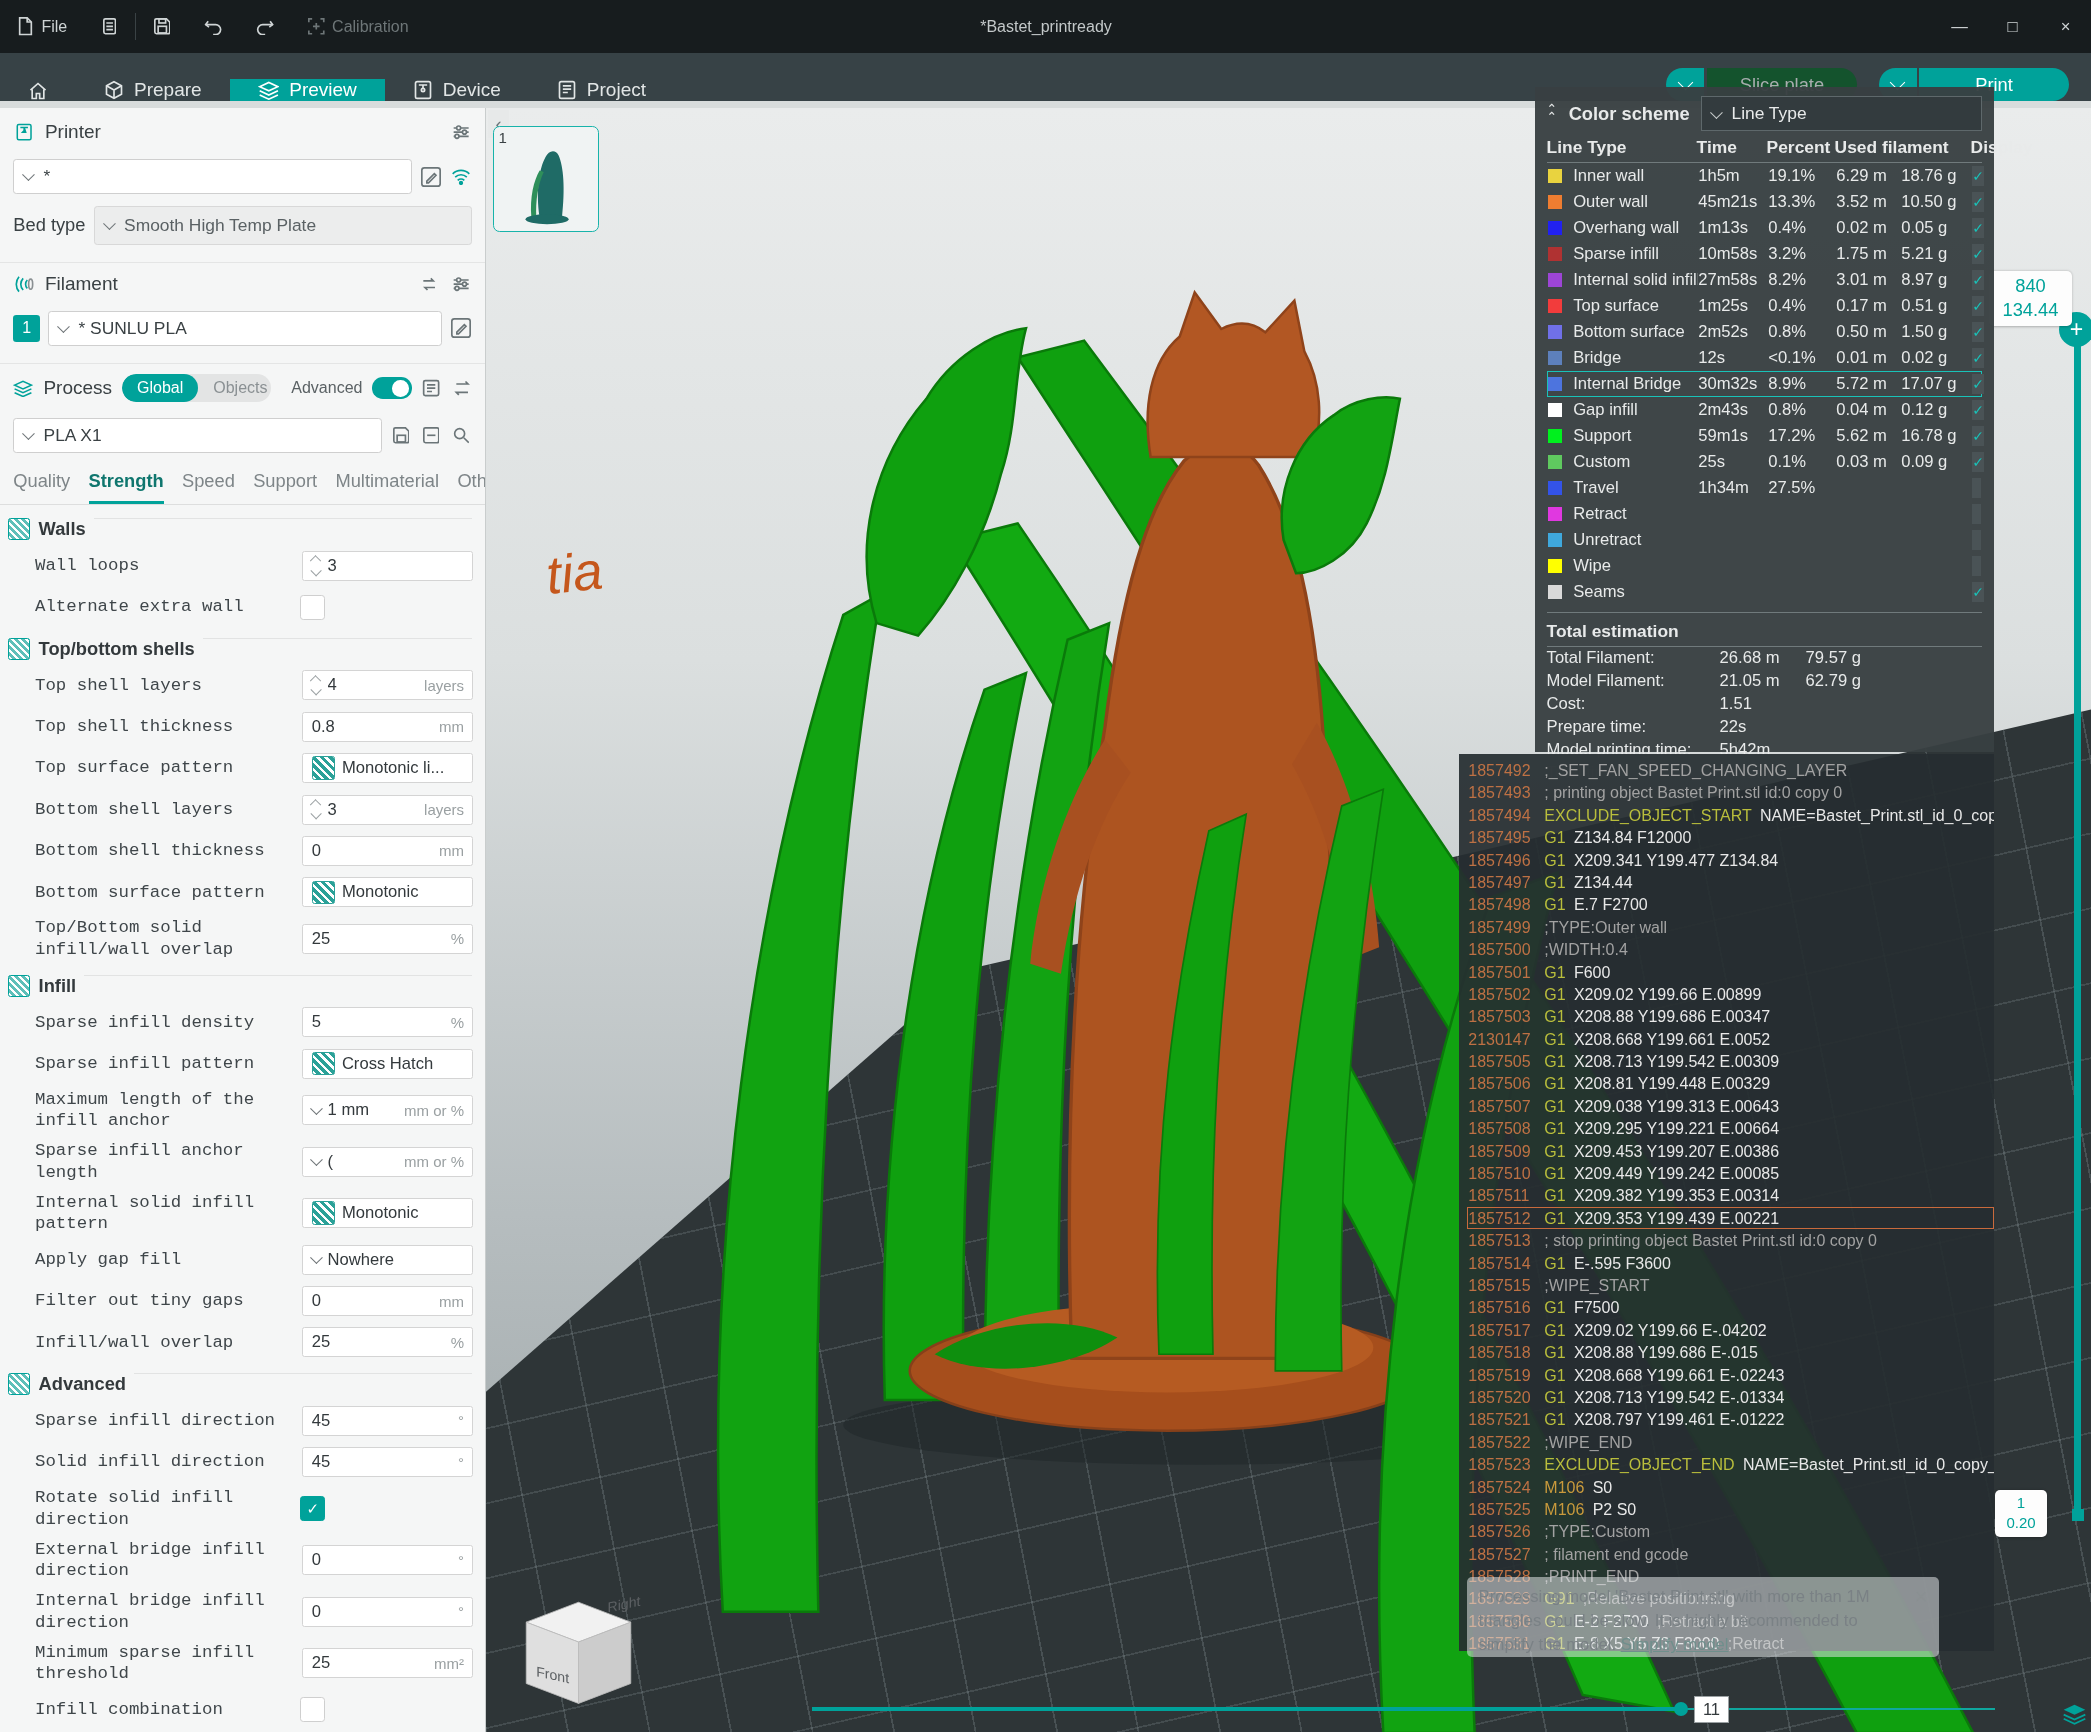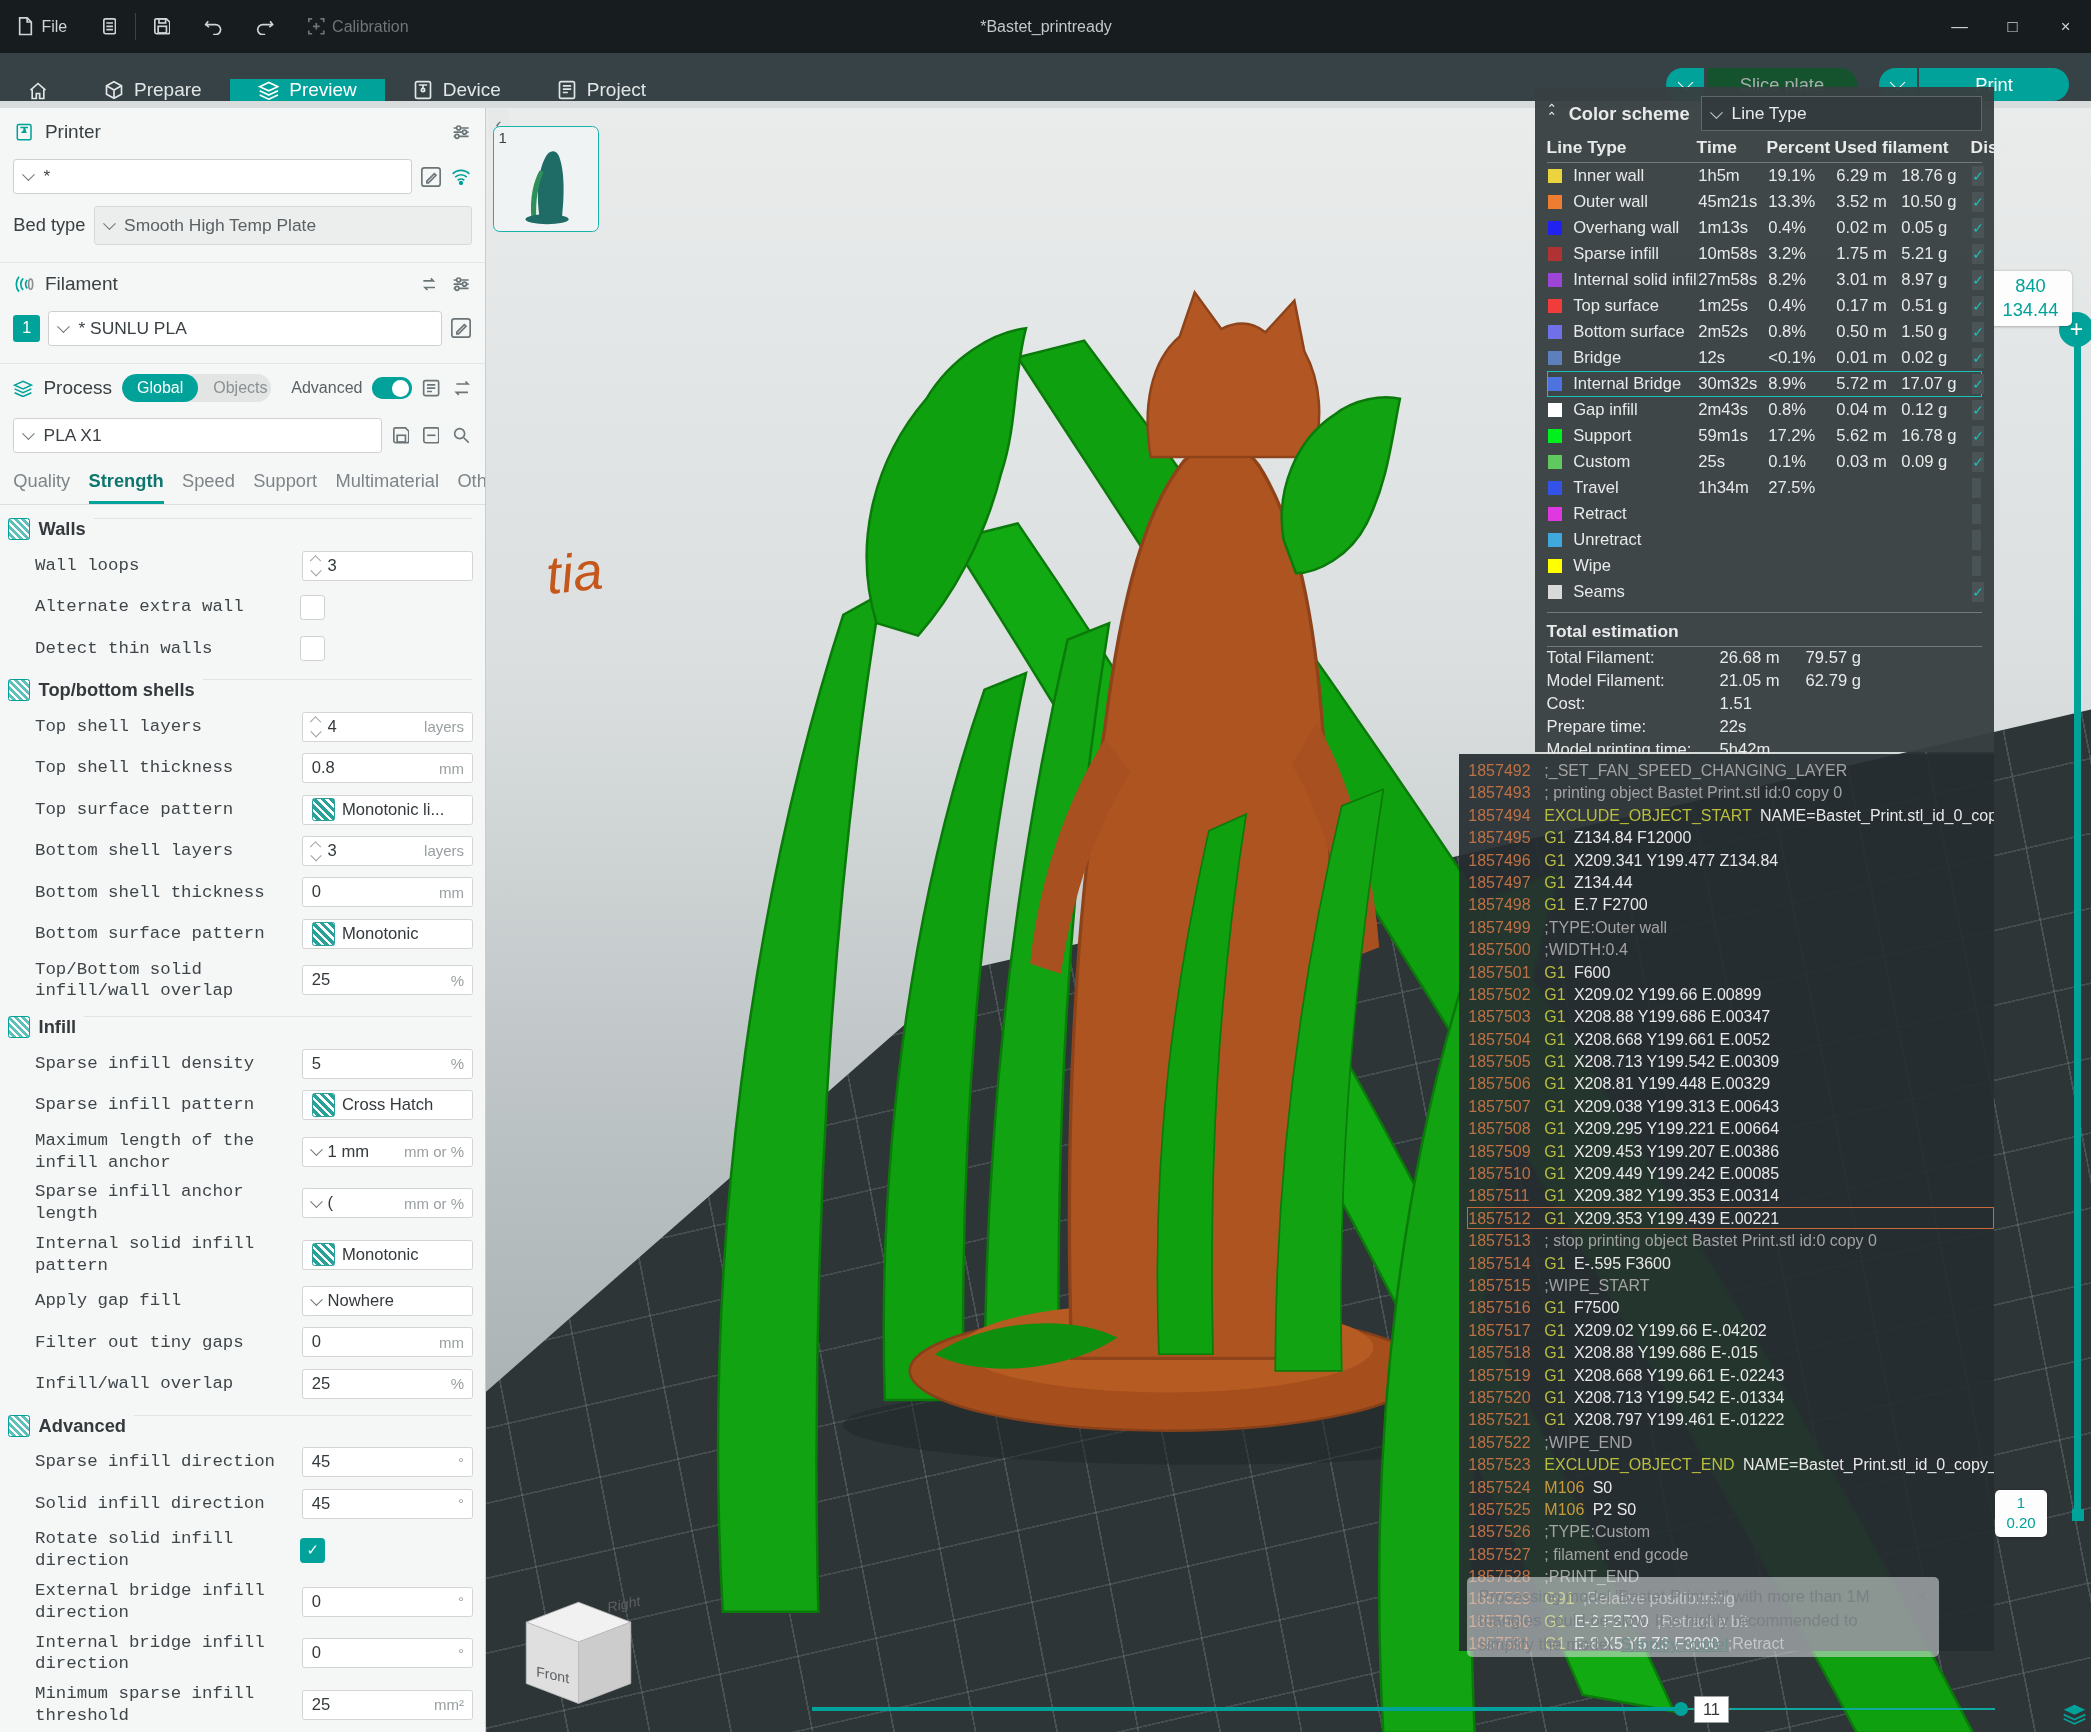--- a/index.html
+++ b/index.html
@@ -413,24 +413,20 @@
               <i class="up"></i>
               <i class="dn"></i>
             </span>
             <span class="val">3</span>
           </div>
         </div>
         <div class="srow">
           <span class="slab">Alternate extra wall</span>
           <div class="cb"></div>
         </div>
-        <div class="srow">
-          <span class="slab">Detect thin walls</span>
-          <div class="cb"></div>
-        </div>
         <div class="sec">
           <span class="sicon"></span>
           <span class="stitle">Top/bottom shells</span>
           <span class="sline"></span>
         </div>
         <div class="srow">
           <span class="slab">Top shell layers</span>
           <div class="vbox">
             <span class="spins">
               <i class="up"></i>
@@ -909,21 +905,21 @@
         <span class="gnum">1857502</span>
         <span class="t-y">G1</span>
         <span class="t-w">X209.02 Y199.66 E.00899</span>
       </div>
       <div class="gl">
         <span class="gnum">1857503</span>
         <span class="t-y">G1</span>
         <span class="t-w">X208.88 Y199.686 E.00347</span>
       </div>
       <div class="gl">
-        <span class="gnum">1857504</span>
+        <span class="gnum">2130147</span>
         <span class="t-y">G1</span>
         <span class="t-w">X208.668 Y199.661 E.0052</span>
       </div>
       <div class="gl">
         <span class="gnum">1857505</span>
         <span class="t-y">G1</span>
         <span class="t-w">X208.713 Y199.542 E.00309</span>
       </div>
       <div class="gl">
         <span class="gnum">1857506</span>

